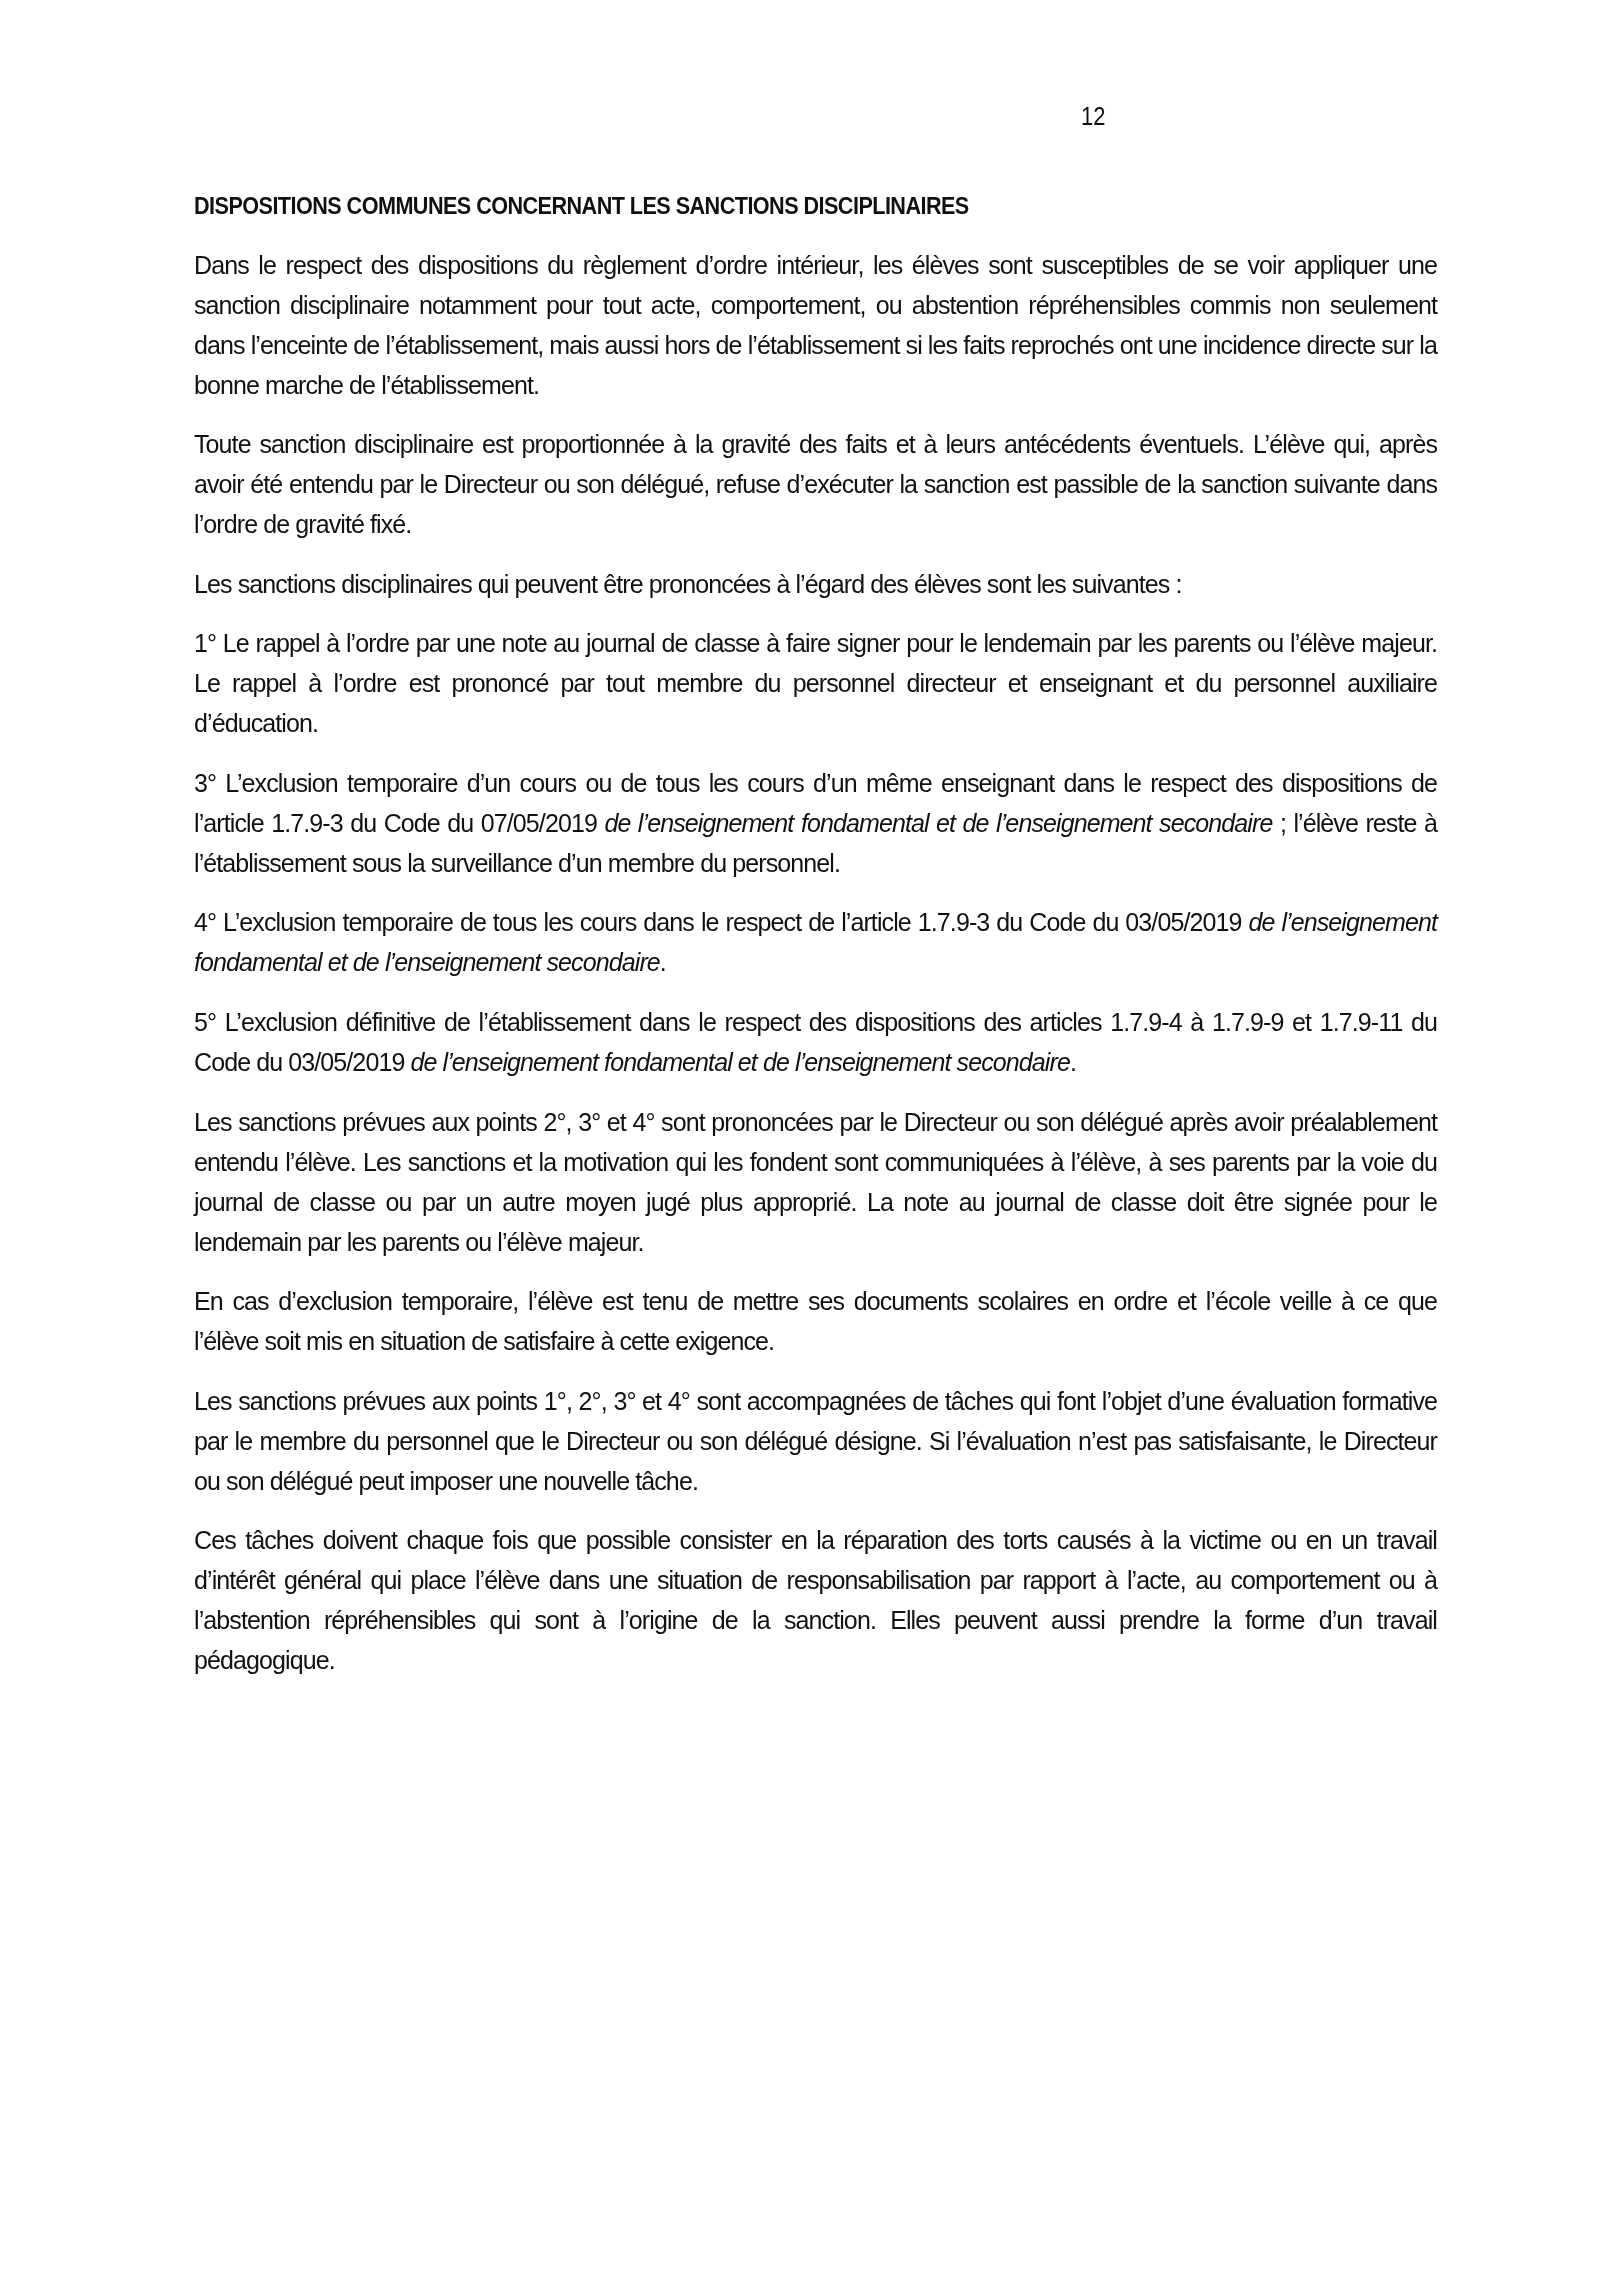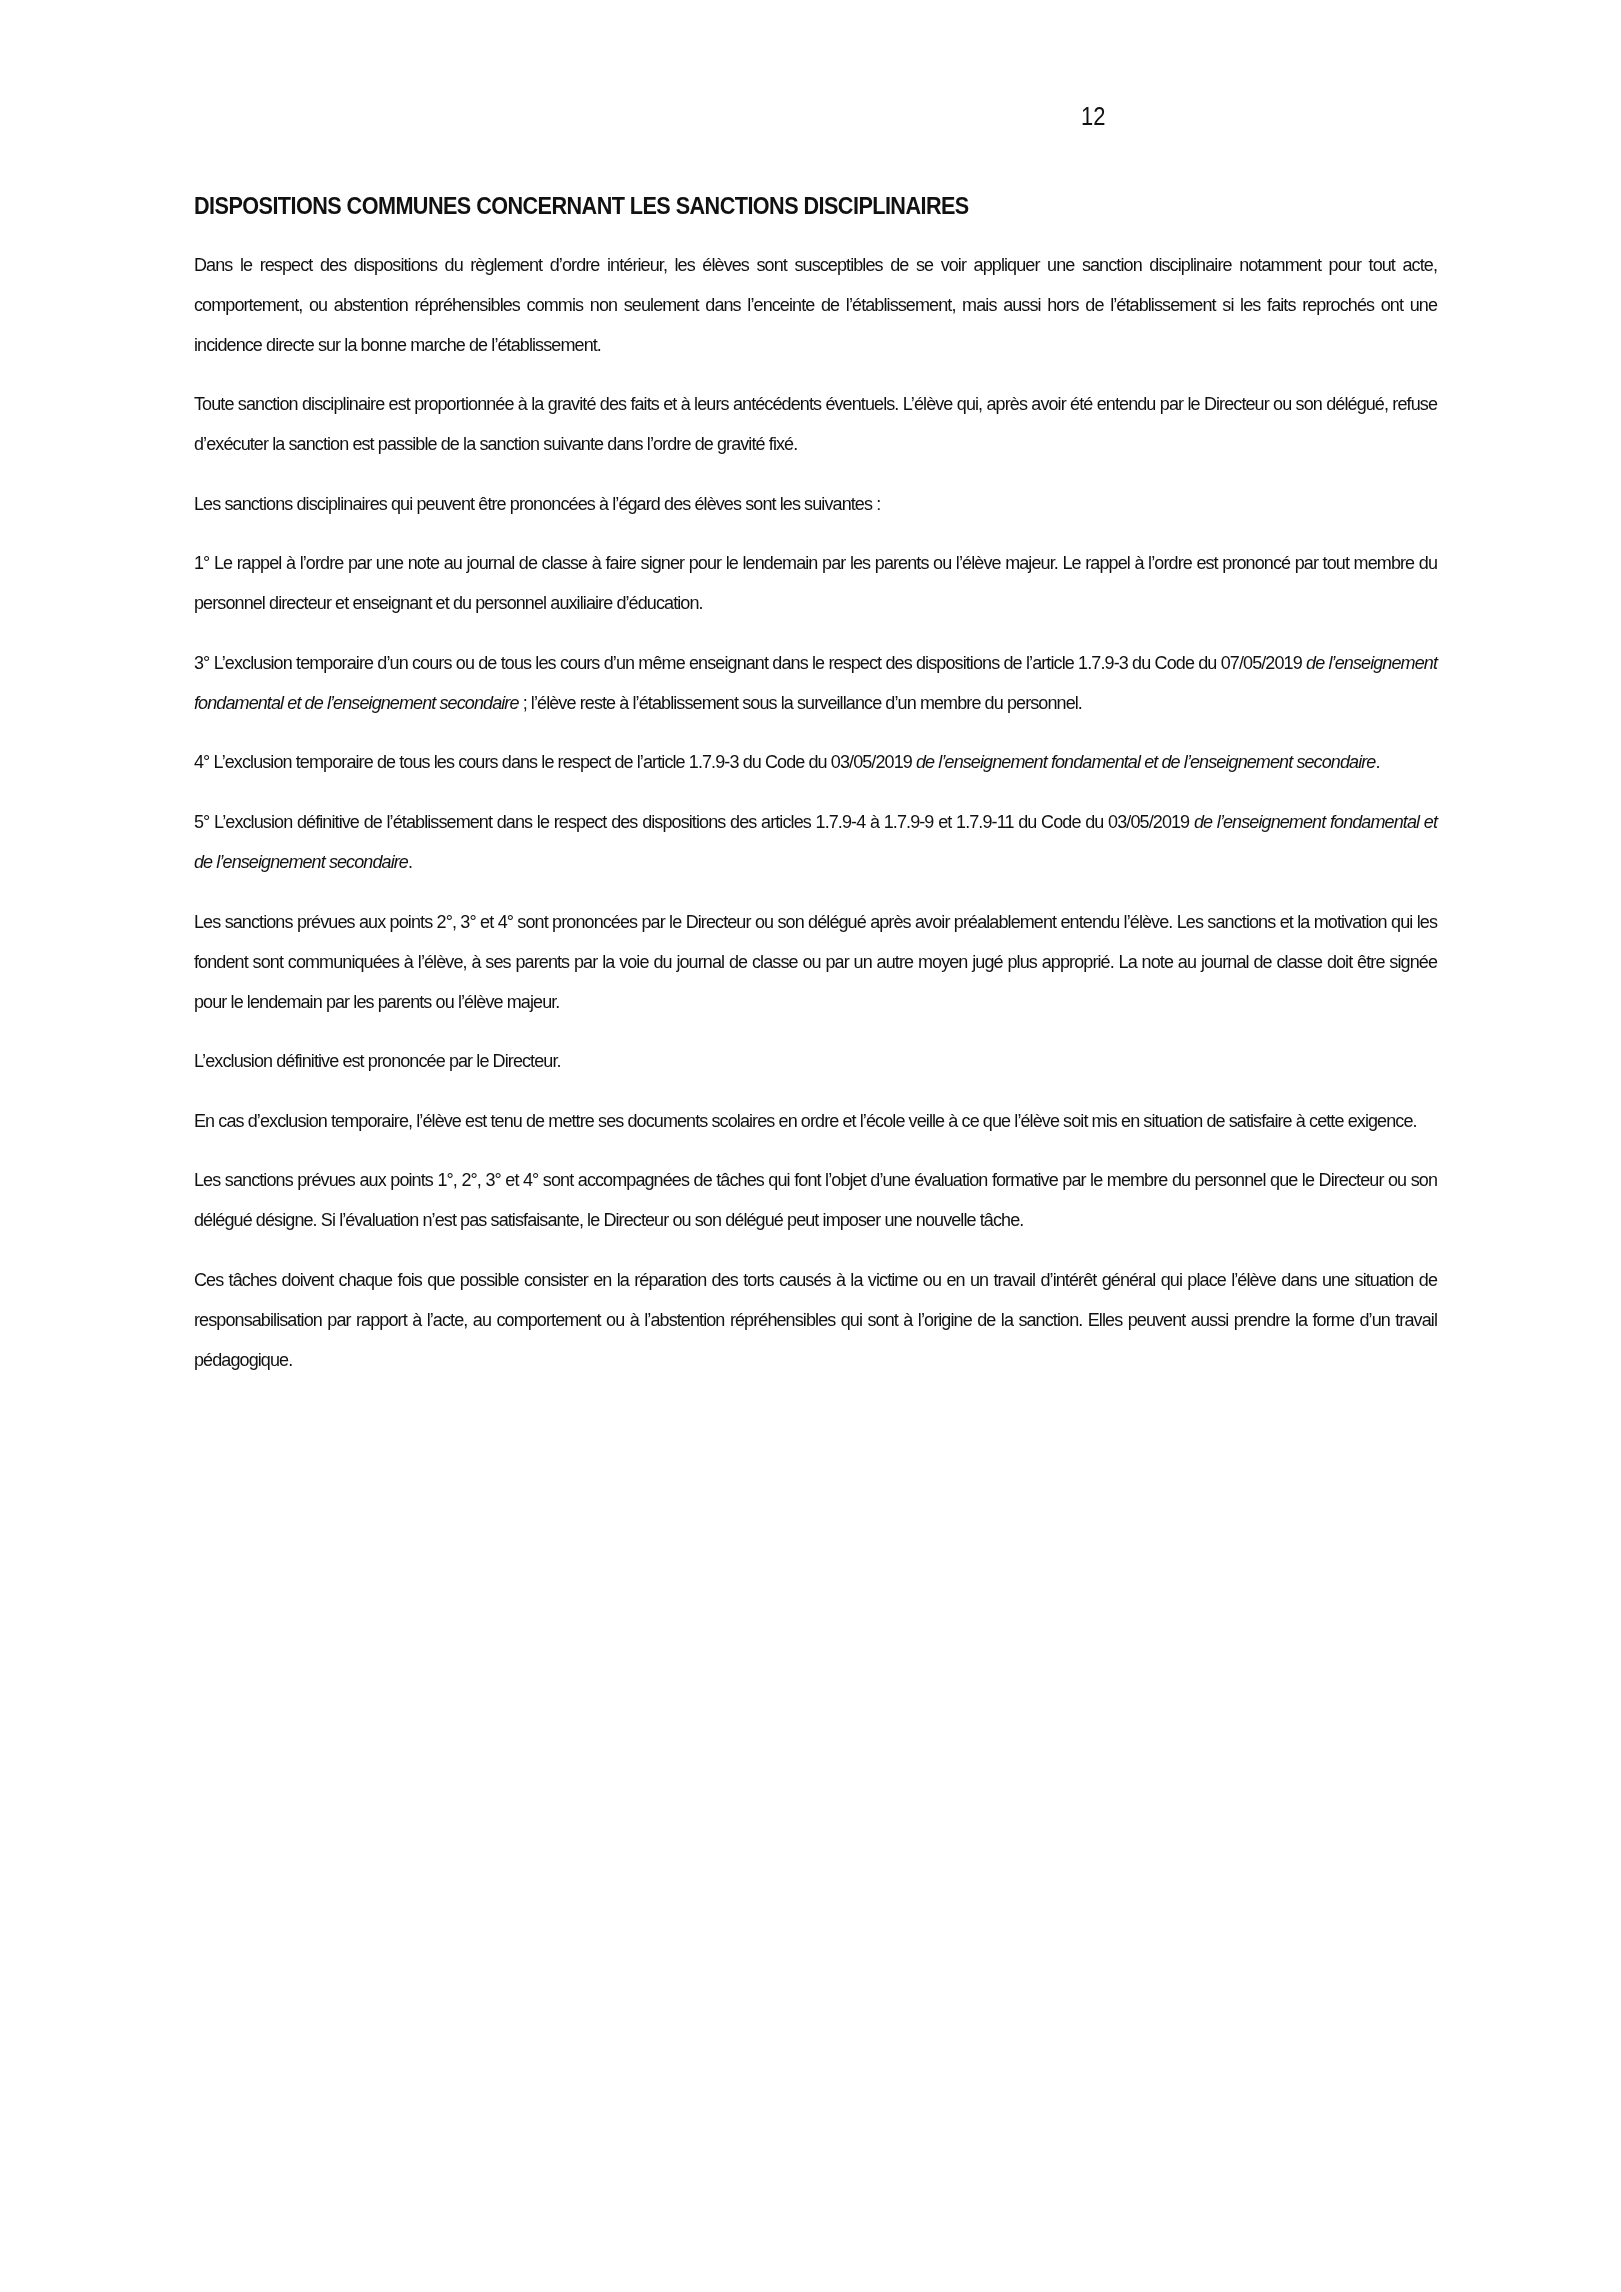--- a/index.html
+++ b/index.html
@@ -19,21 +19,21 @@
     position: absolute; left: 194px; top: 192px; width: 1243px;
   }
   .heading {
     font-family: "Liberation Sans", sans-serif;
     font-weight: bold; font-size: 23.5px; line-height: 29px;
     margin: 0 0 23.5px 0; letter-spacing: -0.6px;
     transform: scaleX(0.92); transform-origin: left top; white-space: nowrap;
   }
   .para {
     font-family: "Liberation Sans", sans-serif;
-    font-size: 18px; line-height: 40px;
+    font-size: 25px; line-height: 40px;
     text-align: justify; margin: 0 0 19.6px 0;
     letter-spacing: -0.9px; word-spacing: 0px;
   }
   .para em { }
 </style>
 </head>
 <body>
 
 <div class="page">
   <div class="page-number">12</div>
@@ -42,19 +42,18 @@
     <div class="heading">DISPOSITIONS COMMUNES CONCERNANT LES SANCTIONS DISCIPLINAIRES</div>
 
     <p class="para">Dans le respect des dispositions du règlement d’ordre intérieur, les élèves sont susceptibles de se voir appliquer une sanction disciplinaire notamment pour tout acte, comportement, ou abstention répréhensibles commis non seulement dans l’enceinte de l’établissement, mais aussi hors de l’établissement si les faits reprochés ont une incidence directe sur la bonne marche de l’établissement.</p>
     <p class="para">Toute sanction disciplinaire est proportionnée à la gravité des faits et à leurs antécédents éventuels. L’élève qui, après avoir été entendu par le Directeur ou son délégué, refuse d’exécuter la sanction est passible de la sanction suivante dans l’ordre de gravité fixé.</p>
     <p class="para">Les sanctions disciplinaires qui peuvent être prononcées à l’égard des élèves sont les suivantes :</p>
     <p class="para">1° Le rappel à l’ordre par une note au journal de classe à faire signer pour le lendemain par les parents ou l’élève majeur. Le rappel à l’ordre est prononcé par tout membre du personnel directeur et enseignant et du personnel auxiliaire d’éducation.</p>
     <p class="para"><span>3° L’exclusion temporaire d’un cours ou de tous les cours d’un même enseignant dans le respect des dispositions de l’article 1.7.9-3 du Code du 07/05/2019 </span><em>de l’enseignement fondamental et de l’enseignement secondaire</em><span> ; l’élève reste à l’établissement sous la surveillance d’un membre du personnel.</span></p>
     <p class="para"><span>4° L’exclusion temporaire de tous les cours dans le respect de l’article 1.7.9-3 du Code du 03/05/2019 </span><em>de l’enseignement fondamental et de l’enseignement secondaire</em><span>.</span></p>
     <p class="para"><span>5° L’exclusion définitive de l’établissement dans le respect des dispositions des articles 1.7.9-4 à 1.7.9-9 et 1.7.9-11 du Code du 03/05/2019 </span><em>de l’enseignement fondamental et de l’enseignement secondaire</em><span>.</span></p>
     <p class="para">Les sanctions prévues aux points 2°, 3° et 4° sont prononcées par le Directeur ou son délégué après avoir préalablement entendu l’élève. Les sanctions et la motivation qui les fondent sont communiquées à l’élève, à ses parents par la voie du journal de classe ou par un autre moyen jugé plus approprié. La note au journal de classe doit être signée pour le lendemain par les parents ou l’élève majeur.</p>
-    <p class="para">L’exclusion définitive est prononcée par le Directeur.</p>
     <p class="para">En cas d’exclusion temporaire, l’élève est tenu de mettre ses documents scolaires en ordre et l’école veille à ce que l’élève soit mis en situation de satisfaire à cette exigence.</p>
     <p class="para">Les sanctions prévues aux points 1°, 2°, 3° et 4° sont accompagnées de tâches qui font l’objet d’une évaluation formative par le membre du personnel que le Directeur ou son délégué désigne. Si l’évaluation n’est pas satisfaisante, le Directeur ou son délégué peut imposer une nouvelle tâche.</p>
     <p class="para">Ces tâches doivent chaque fois que possible consister en la réparation des torts causés à la victime ou en un travail d’intérêt général qui place l’élève dans une situation de responsabilisation par rapport à l’acte, au comportement ou à l’abstention répréhensibles qui sont à l’origine de la sanction. Elles peuvent aussi prendre la forme d’un travail pédagogique.</p>
   </div>
 </div>
 
 
 </body></html>

